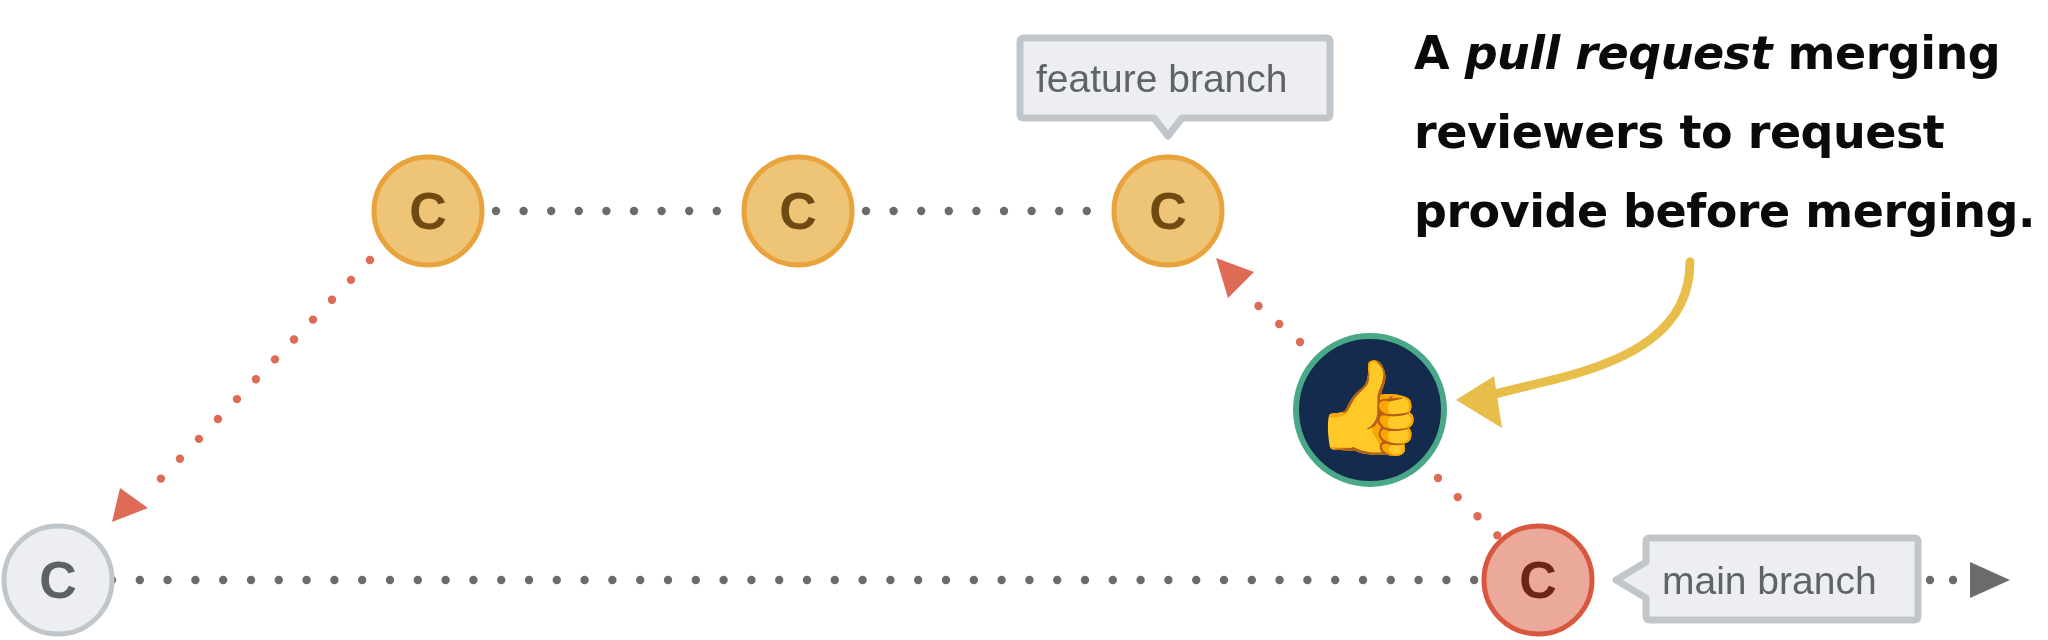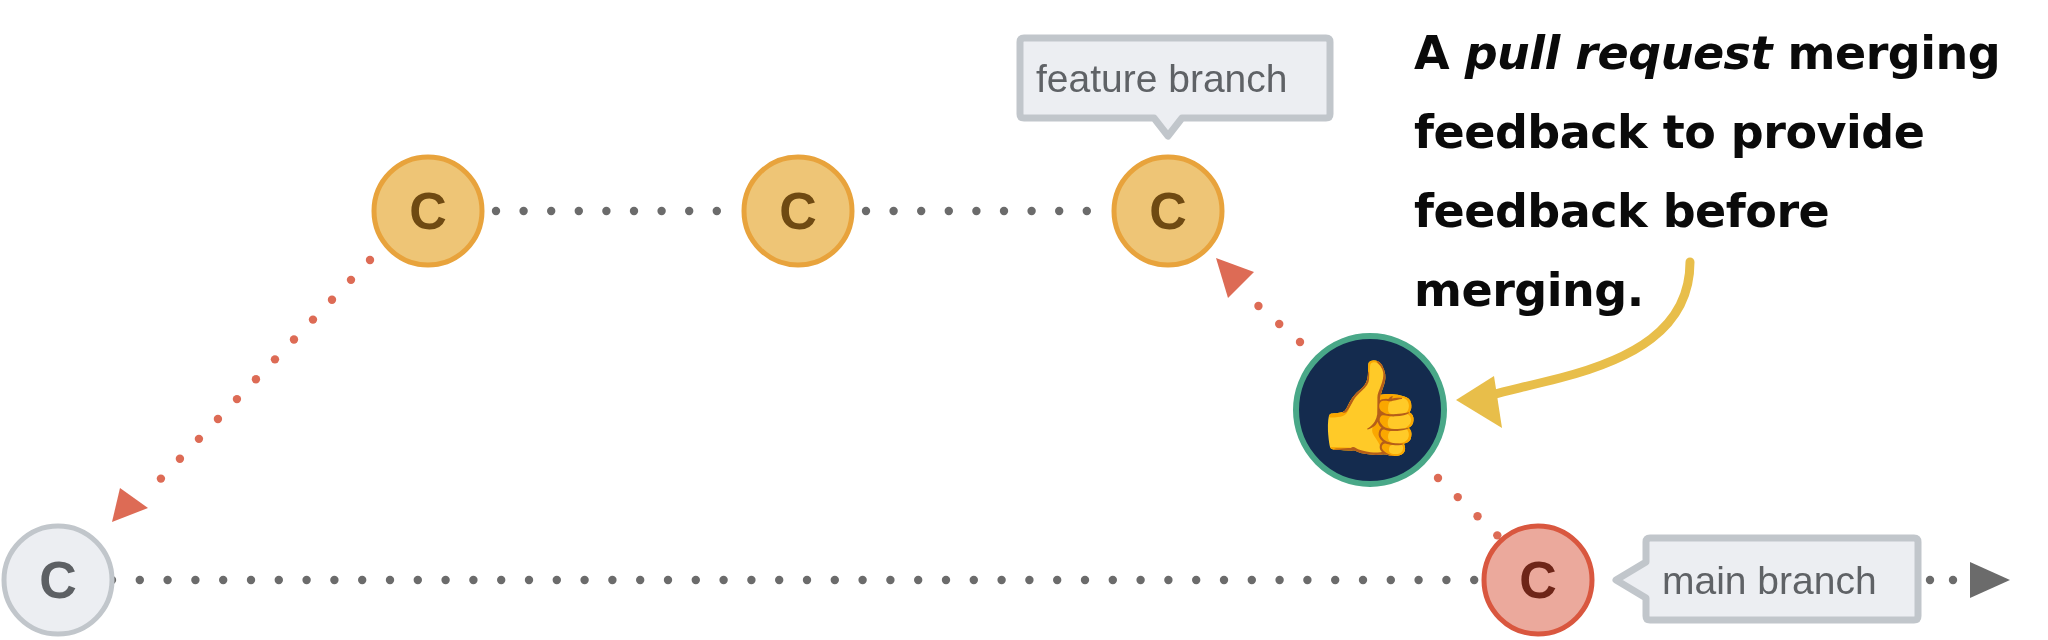--- a/index.html
+++ b/index.html
@@ -168,15 +168,15 @@
 
   <g>
     <circle cx="1370" cy="410" r="74" fill="#142b4e" stroke="#49a888" stroke-width="6"></circle>
   </g>
 </svg>
 
 <div class="thumb">👍</div>
 
 <div class="caption">
   <span>A </span><em>pull request</em><span> merging</span><br>
-  <span>feedback to provide</span><br>
-  <span>feedback before merging.</span>
+  <span>reviewers to request</span><br>
+  <span>provide before merging.</span>
 </div>
 
 </body></html>

